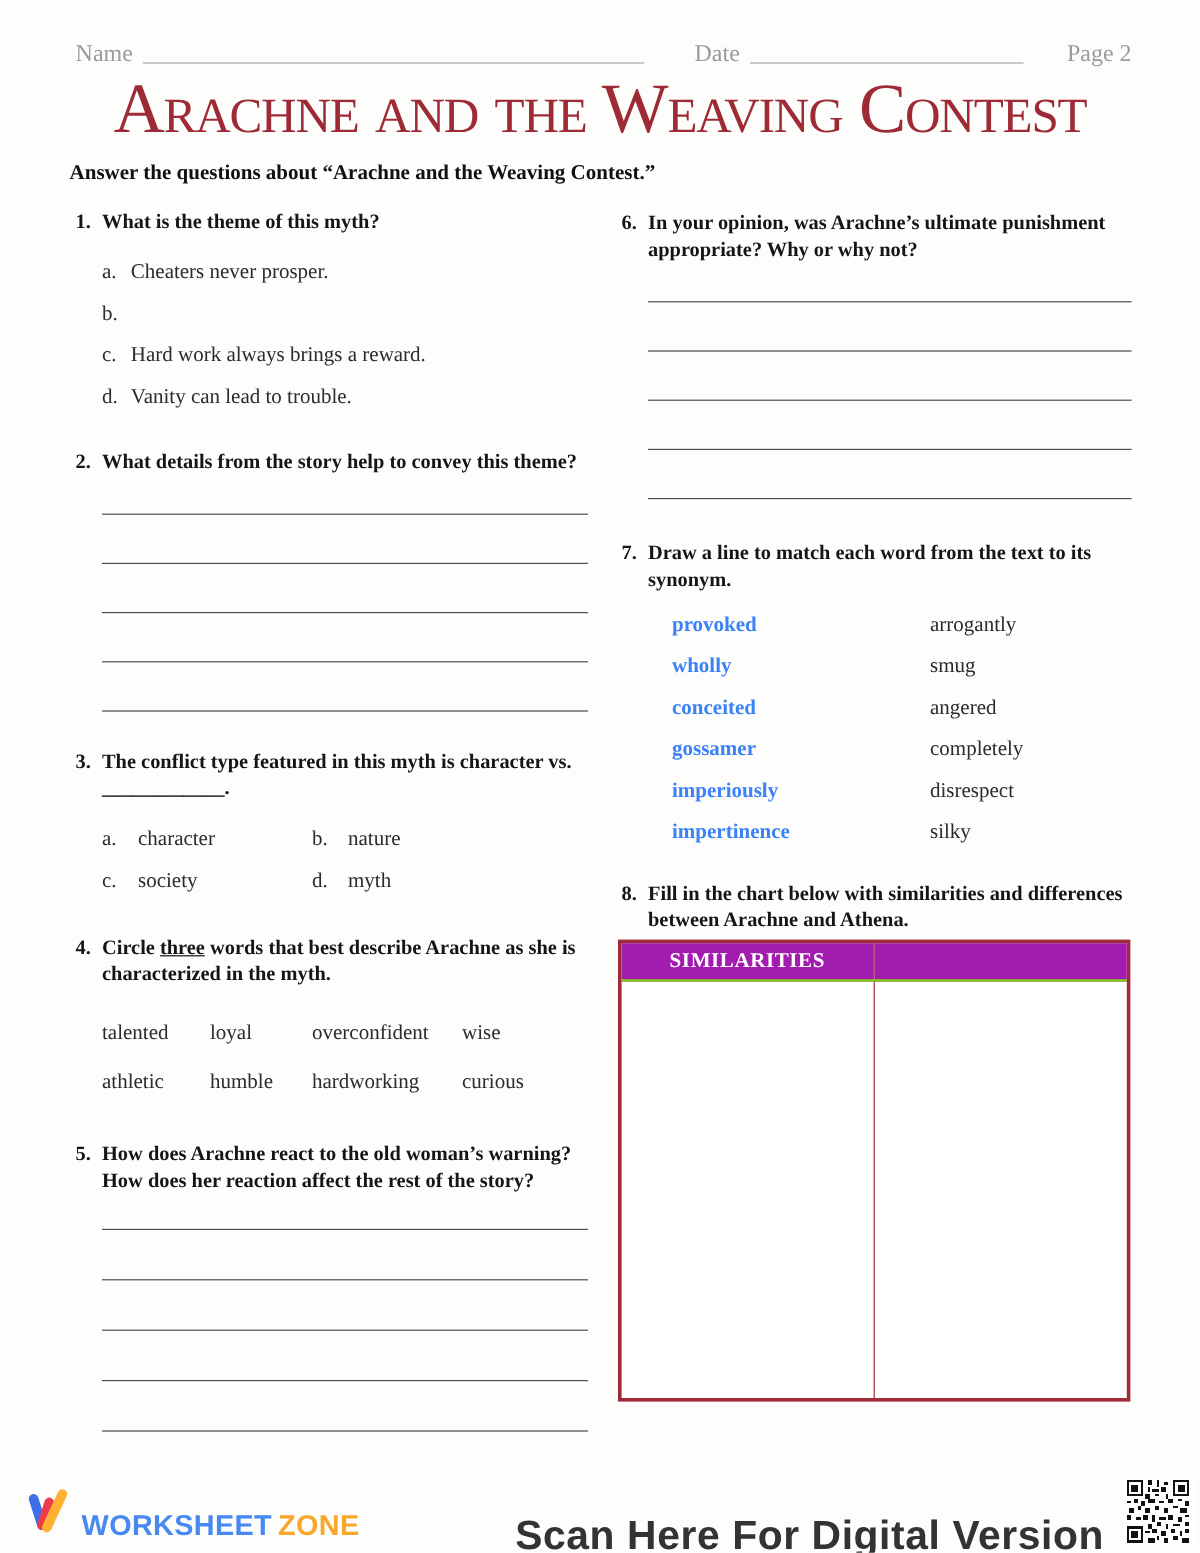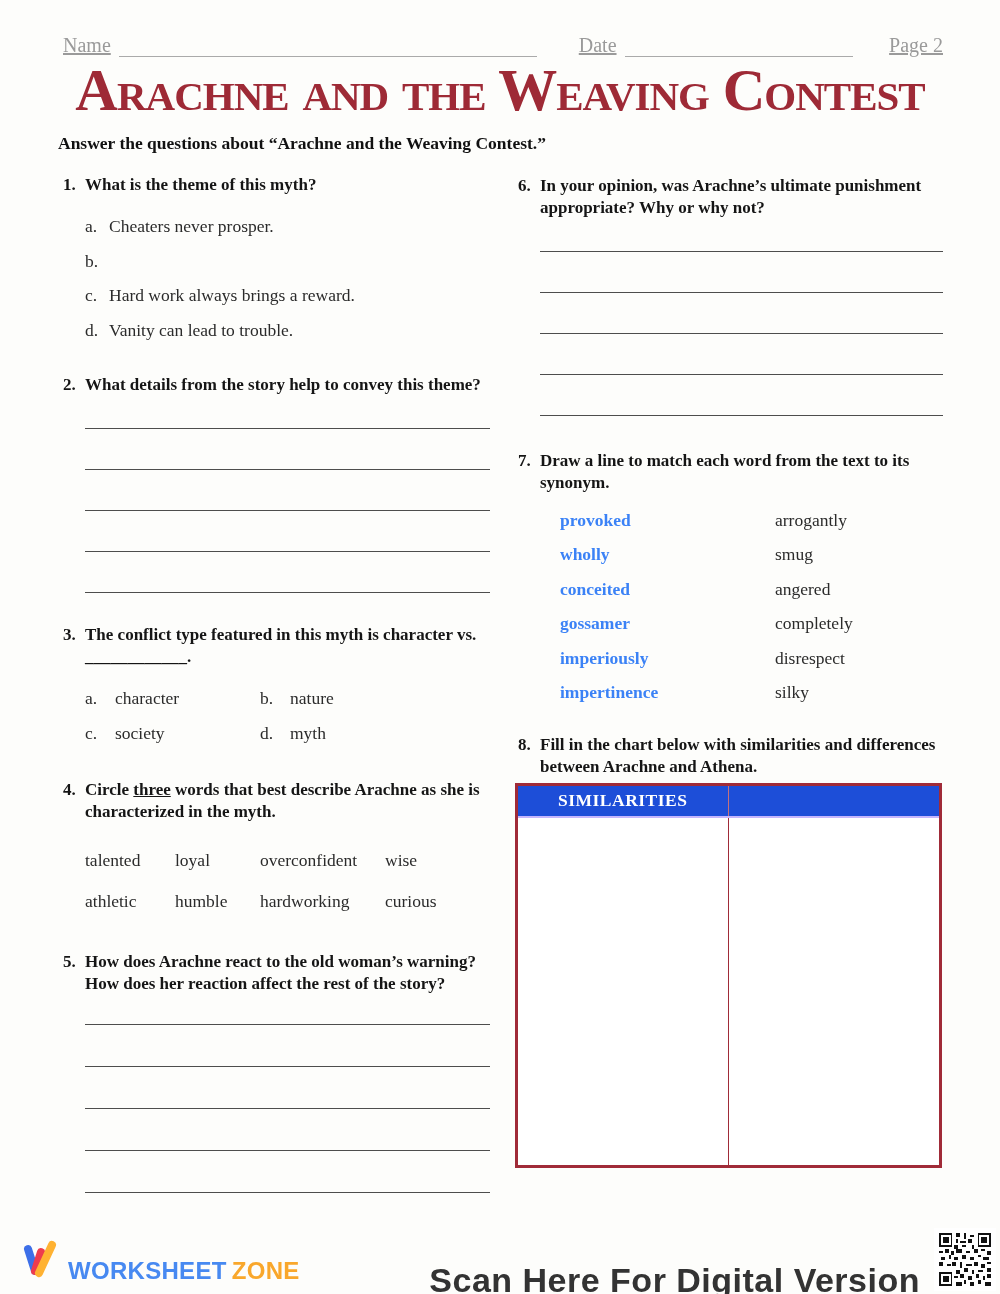--- a/index.html
+++ b/index.html
@@ -9,35 +9,35 @@
     font-family:"Liberation Serif", serif;
     color:#222;
     position:relative;
     overflow:hidden;
   }
   .abs { position:absolute; }
 
   
   .header-row {
     left:63px; top:34px; width:880px;
-    display:flex; align-items:flex-end;
-    color:#9a9a9a; font-size:20px;text-decoration:underline;
+    display:flex; align-items:center;
+    color:#9a9a9a; font-size:20px;
   }
   .hline { display:inline-block; border-bottom:1.6px solid #aaa; height:14px; margin-left:8px; }
   .hline.name { width:418px; }
   .hline.date { width:228px; }
   .hgap1 { width:42px; }
   .hgap2 { width:38px; flex:1; }
 
   
   .page-title {
     left:30px; top:60px; width:940px;
     text-align:center; white-space:nowrap;
     font-variant:small-caps;
-    font-weight:700; font-size:59px; line-height:60px;
+    font-weight:400; font-size:59px; line-height:60px;
     color:#9e2a36; letter-spacing:-1px;
   }
   .instructions {
     left:58px; top:133px;
     font-weight:700; font-size:17.5px; color:#111;
   }
 
   
   .col-left  { left:63px;  top:174px; width:427px; }
   .col-right { left:518px; top:175px; width:425px; }
@@ -78,21 +78,21 @@
     font-size:17.5px; line-height:34.4px;
   }
   .pairs .word { font-weight:700; color:#3b82f6; }
   .pairs .syn { color:#2b2b2b; }
 
   
   .chart {
     margin-left:-3px; margin-top:5px; width:427px;
     border:3px solid #a02b38; background:#fff;
   }
-  .chart-head { display:flex; background:#1d4ed8; border-bottom:2px solid #c4b5fd; }
+  .chart-head { display:flex; background:#a21caf; border-bottom:2px solid #84cc16; }
   .chart-head .hcell {
     width:50%; text-align:center; color:#fff;
     font-weight:700; font-size:17.5px; letter-spacing:0.5px;
     padding:4px 0 5px;
   }
   .chart-head .hcell:first-child { border-right:1px solid #c4717c; }
   .chart-body { display:flex; height:347px; }
   .chart-body .bcell { width:50%; }
   .chart-body .bcell:first-child { border-right:1.6px solid #a02b38; }
 

